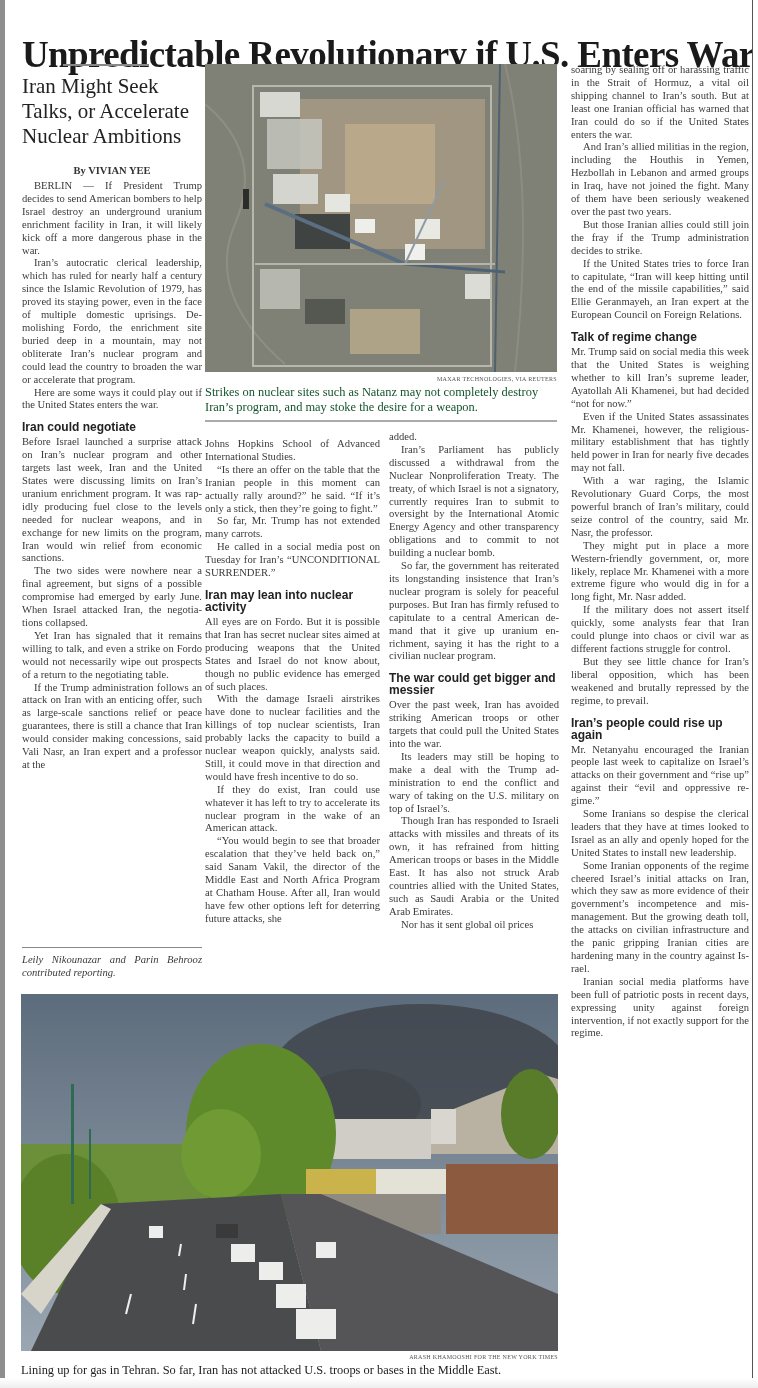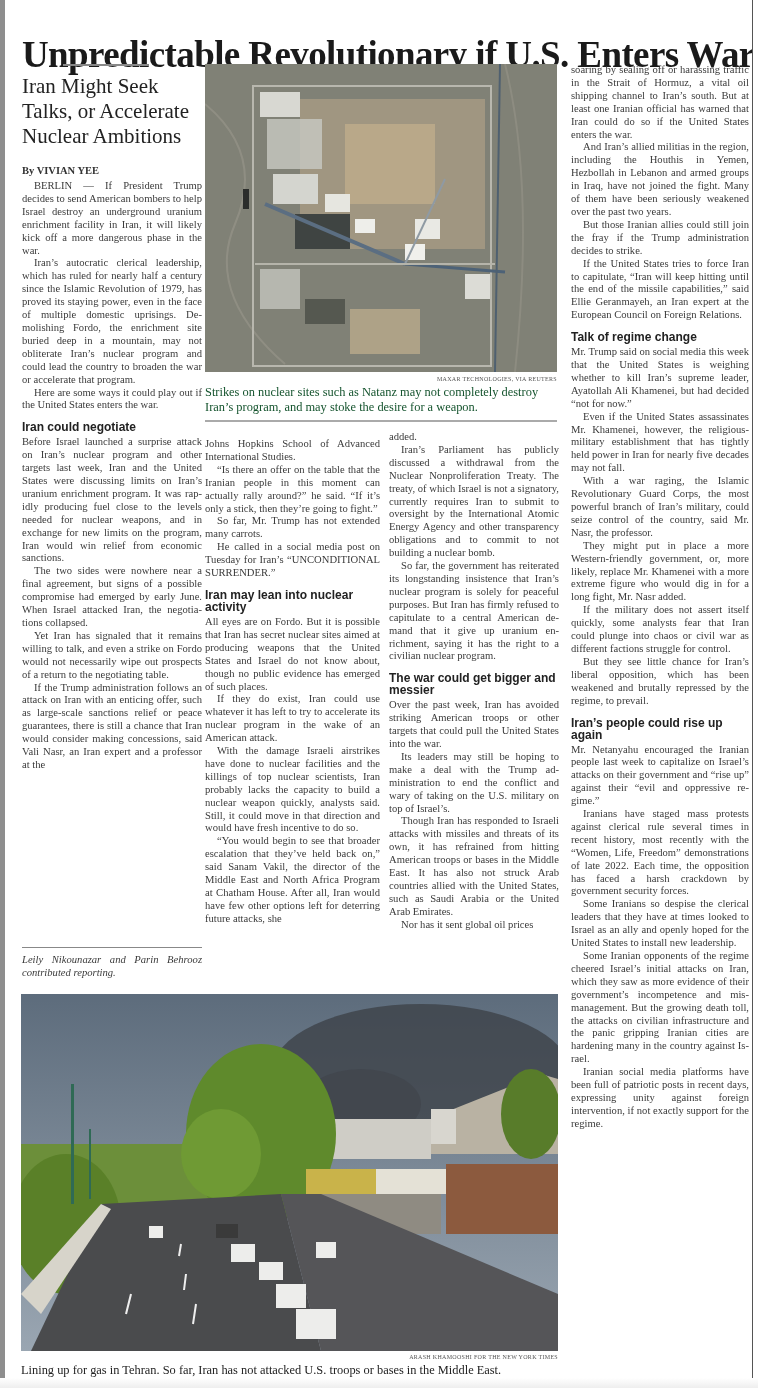--- a/index.html
+++ b/index.html
@@ -18,21 +18,21 @@
       position: absolute; left: 22px; top: 6px; width: 730px;
       font-family: "Liberation Serif", serif; font-size: 37px; line-height: 48px;
       color: #1a1a1a; letter-spacing: -0.6px; white-space: nowrap;
     }
     .divider-short { position: absolute; left: 63px; top: 64px; width: 86px; height: 2px; background: #888; }
     .sub-headline {
       position: absolute; left: 22px; top: 74px; width: 180px;
       font-size: 21px; line-height: 25px; color: #222;
     }
     .byline {
-      position: absolute; left: 22px; top: 165px; width: 180px; text-align: left;
+      position: absolute; left: 22px; top: 165px; width: 180px; text-align: center;
       font-size: 10.5px; font-weight: bold; color: #333;
     }
     .col {
       position: absolute; font-size: 10.6px; line-height: 12.9px; color: #3a3a3a;
       text-align: justify; hyphens: manual;
     }
     .col p { margin: 0; text-indent: 12px; }
     .col p.noindent { text-indent: 0; }
     .col h4 {
       margin: 9px 0 3px 0; font-family: "Liberation Sans", "DejaVu Sans", sans-serif;
@@ -129,22 +129,22 @@
 <div class="caption-1">Strikes on nuclear sites such as Natanz may not completely de­stroy Iran’s program, and may stoke the desire for a weapon.</div>
 <div class="caption-rule"></div>
 
 <div class="col col-2">
     <p class="noindent">Johns Hopkins School of Ad­vanced International Studies.</p>
     <p>“Is there an offer on the table that the Iranian people in this mo­ment can actually rally around?” he said. “If it’s only a stick, then they’re going to fight.”</p>
     <p>So far, Mr. Trump has not ex­tended many carrots.</p>
     <p>He called in a social media post on Tuesday for Iran’s “UNCONDI­TIONAL SURRENDER.”</p>
     <h4>Iran may lean into nuclear activity</h4>
     <p class="noindent">All eyes are on Fordo. But it is pos­sible that Iran has secret nuclear sites aimed at producing weapons that the United States and Israel do not know about, though no pub­lic evidence has emerged of such places.</p>
+    <p>With the damage Israeli airstrikes have done to nuclear fa­cilities and the killings of top nu­clear scientists, Iran probably lacks the capacity to build a nucle­ar weapon quickly, analysts said. Still, it could move in that direc­tion and would have fresh incen­tive to do so.</p>
     <p>If they do exist, Iran could use whatever it has left to try to accel­erate its nuclear program in the wake of an American attack.</p>
-    <p>With the damage Israeli airstrikes have done to nuclear fa­cilities and the killings of top nu­clear scientists, Iran probably lacks the capacity to build a nucle­ar weapon quickly, analysts said. Still, it could move in that direc­tion and would have fresh incen­tive to do so.</p>
     <p>“You would begin to see that broader escalation that they’ve held back on,” said Sanam Vakil, the director of the Middle East and North Africa Program at Chatham House. After all, Iran would have few other options left for deterring future attacks, she</p>
   </div>
 <div class="col col-3">
     <p class="noindent">added.</p>
     <p>Iran’s Parliament has publicly discussed a withdrawal from the Nuclear Nonproliferation Treaty. The treaty, of which Israel is not a signatory, currently requires Iran to submit to oversight by the In­ternational Atomic Energy Agency and other transparency obligations and to commit to not building a nuclear bomb.</p>
     <p>So far, the government has re­iterated its longstanding insist­ence that Iran’s nuclear program is solely for peaceful purposes. But Iran has firmly refused to ca­pitulate to a central American de­mand that it give up uranium en­richment, saying it has the right to a civilian nuclear program.</p>
     <h4>The war could get bigger and messier</h4>
     <p class="noindent">Over the past week, Iran has avoided striking American troops or other targets that could pull the United States into the war.</p>
     <p>Its leaders may still be hoping to make a deal with the Trump ad­ministration to end the conflict and wary of taking on the U.S. mil­itary on top of Israel’s.</p>
     <p>Though Iran has responded to Israeli attacks with missiles and threats of its own, it has refrained from hitting American troops or bases in the Middle East. It has also not struck Arab countries al­lied with the United States, such as Saudi Arabia or the United Arab Emirates.</p>
@@ -157,21 +157,20 @@
     <p>If the United States tries to force Iran to capitulate, “Iran will keep hitting until the end of the missile capabilities,” said Ellie Geranmayeh, an Iran expert at the European Council on Foreign Relations.</p>
     <h4>Talk of regime change</h4>
     <p class="noindent">Mr. Trump said on social media this week that the United States is weighing whether to kill Iran’s su­preme leader, Ayatollah Ali Khamenei, but had decided “not for now.”</p>
     <p>Even if the United States assas­sinates Mr. Khamenei, however, the religious-military establish­ment that has tightly held power in Iran for nearly five decades may not fall.</p>
     <p>With a war raging, the Islamic Revolutionary Guard Corps, the most powerful branch of Iran’s military, could seize control of the country, said Mr. Nasr, the profes­sor.</p>
     <p>They might put in place a more Western-friendly government, or, more likely, replace Mr. Khamenei with a more extreme figure who would dig in for a long fight, Mr. Nasr added.</p>
     <p>If the military does not assert it­self quickly, some analysts fear that Iran could plunge into chaos or civil war as different factions struggle for control.</p>
     <p>But they see little chance for Iran’s liberal opposition, which has been weakened and brutally repressed by the regime, to pre­vail.</p>
     <h4>Iran’s people could rise up again</h4>
     <p class="noindent">Mr. Netanyahu encouraged the Iranian people last week to capi­talize on Israel’s attacks on their government and “rise up” against their “evil and oppressive re­gime.”</p>
-    <p>Iranians have staged mass pro­tests against clerical rule several times in recent history, most re­cently with the “Women, Life, Freedom” demonstrations of late 2022. Each time, the opposition has faced a harsh crackdown by government security forces.</p>
     <p>Some Iranians so despise the clerical leaders that they have at times looked to Israel as an ally and openly hoped for the United States to install new leadership.</p>
     <p>Some Iranian opponents of the regime cheered Israel’s initial at­tacks on Iran, which they saw as more evidence of their govern­ment’s incompetence and mis­management. But the growing death toll, the attacks on civilian infrastructure and the panic grip­ping Iranian cities are hardening many in the country against Is­rael.</p>
     <p>Iranian social media platforms have been full of patriotic posts in recent days, expressing unity against foreign intervention, if not exactly support for the regime.</p>
   </div>
 
 <div class="photo2">
   <svg width="537" height="357" viewBox="0 0 537 357">
     <defs>
       <linearGradient id="sky" x1="0" y1="0" x2="0" y2="1">
         <stop offset="0" stop-color="#5d6c7c"></stop>

